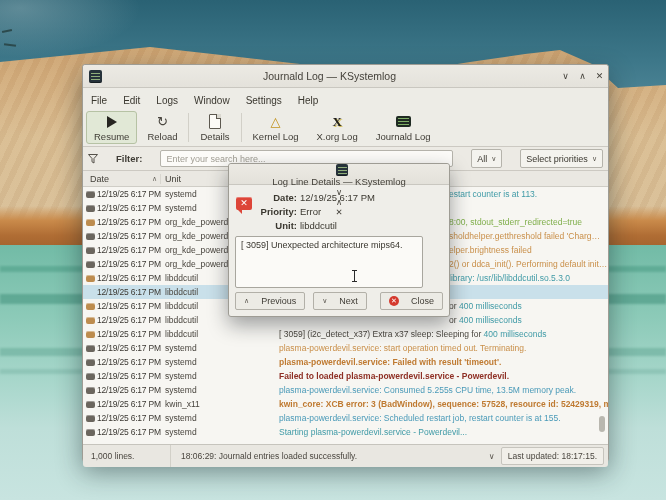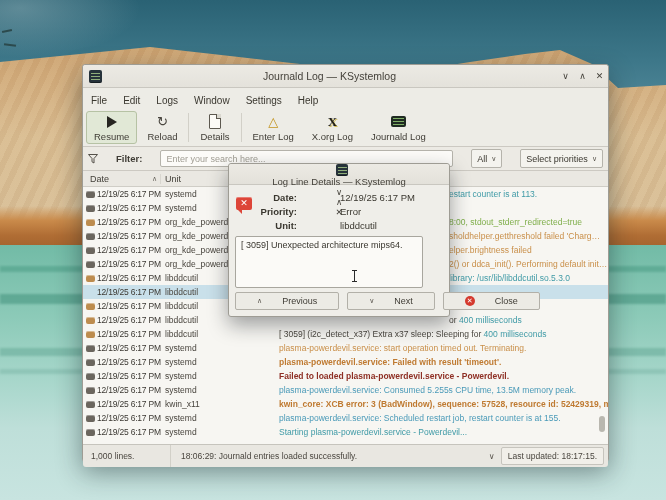--- a/index.html
+++ b/index.html
@@ -113,30 +113,30 @@
   .dlg-title .appicon{width:12px;height:12px;margin-left:5px;}
   .dlg-title .title{font-size:9.5px;}
   .dlg-title .wc{width:15px;font-size:8.5px;}
   .dlg-fields{position:relative;padding:6px 6px 0 26px;}
   .erricon{position:absolute;left:7px;top:12px;width:16px;height:13px;background:#dd4538;border-radius:2px;
     box-shadow:inset 0 1px 0 rgba(255,255,255,.3);}
   .erricon::before{content:"\2715";position:absolute;left:0;top:0;width:16px;height:13px;line-height:13px;
     text-align:center;color:#fff;font-size:9px;font-weight:bold;}
   .erricon::after{content:"";position:absolute;left:1px;bottom:-4px;border-left:5px solid transparent;
     border-top:5px solid #dd4538;}
-  .frow{display:flex;font-size:9.5px;line-height:14px;gap:40px;}
+  .frow{display:flex;font-size:9.5px;line-height:14px;}
   .flab{width:42px;text-align:right;font-weight:bold;flex:0 0 auto;}
   .fval{margin-left:3px;white-space:nowrap;}
   .dlg-text{position:absolute;left:6px;top:72px;width:188px;height:52px;background:#fbfaf7;
     border:1px solid #a8a69e;border-radius:2px;box-sizing:border-box;padding:3px 5px;font-size:9px;color:#3a372f;}
   .ibeam{position:absolute;left:118px;top:34px;width:1px;height:10px;background:#2a2a2a;}
   .ibeam::before,.ibeam::after{content:"";position:absolute;left:-2px;width:5px;height:1px;background:#2a2a2a;}
   .ibeam::before{top:-1px;} .ibeam::after{bottom:-1px;}
   .dlg-btns{position:absolute;left:0;bottom:6px;width:100%;display:flex;padding:0 6px;box-sizing:border-box;gap:8px;}
-  .dbtn{height:16px;display:flex;align-items:center;gap:20px;padding:0 21px;font-size:9px;
+  .dbtn{height:16px;display:flex;align-items:center;gap:12px;padding:0 8px;font-size:9px;
     background:#ecebe5;border:1px solid #b2b0a8;border-radius:2px;color:#3f3c35;}
   .dbtn .chev{font-size:7px;color:#5a564e;}
   .dbtn.close{margin-left:auto;}
   .closedot{width:10px;height:10px;border-radius:50%;background:#d43a2e;color:#fff;font-size:7px;
     line-height:10px;text-align:center;font-weight:bold;}
 </style>
 </head>
 <body>
 
 <div class="screen">
@@ -183,21 +183,21 @@
       <div class="tsep"></div>
       <div class="tbtn">
         <span class="ticon">
             <span class="i-doc"></span>
           </span>
         <span>Details</span>
       </div>
       <div class="tsep"></div>
       <div class="tbtn">
         <span class="ticon i-kernel">△</span>
-        <span>Enter Log</span>
+        <span>Kernel Log</span>
       </div>
       <div class="tbtn">
         <span class="ticon i-xorg">X</span>
         <span>X.org Log</span>
       </div>
       <div class="tbtn">
         <span class="ticon">
             <span class="i-journald"></span>
           </span>
         <span>Journald Log</span>

